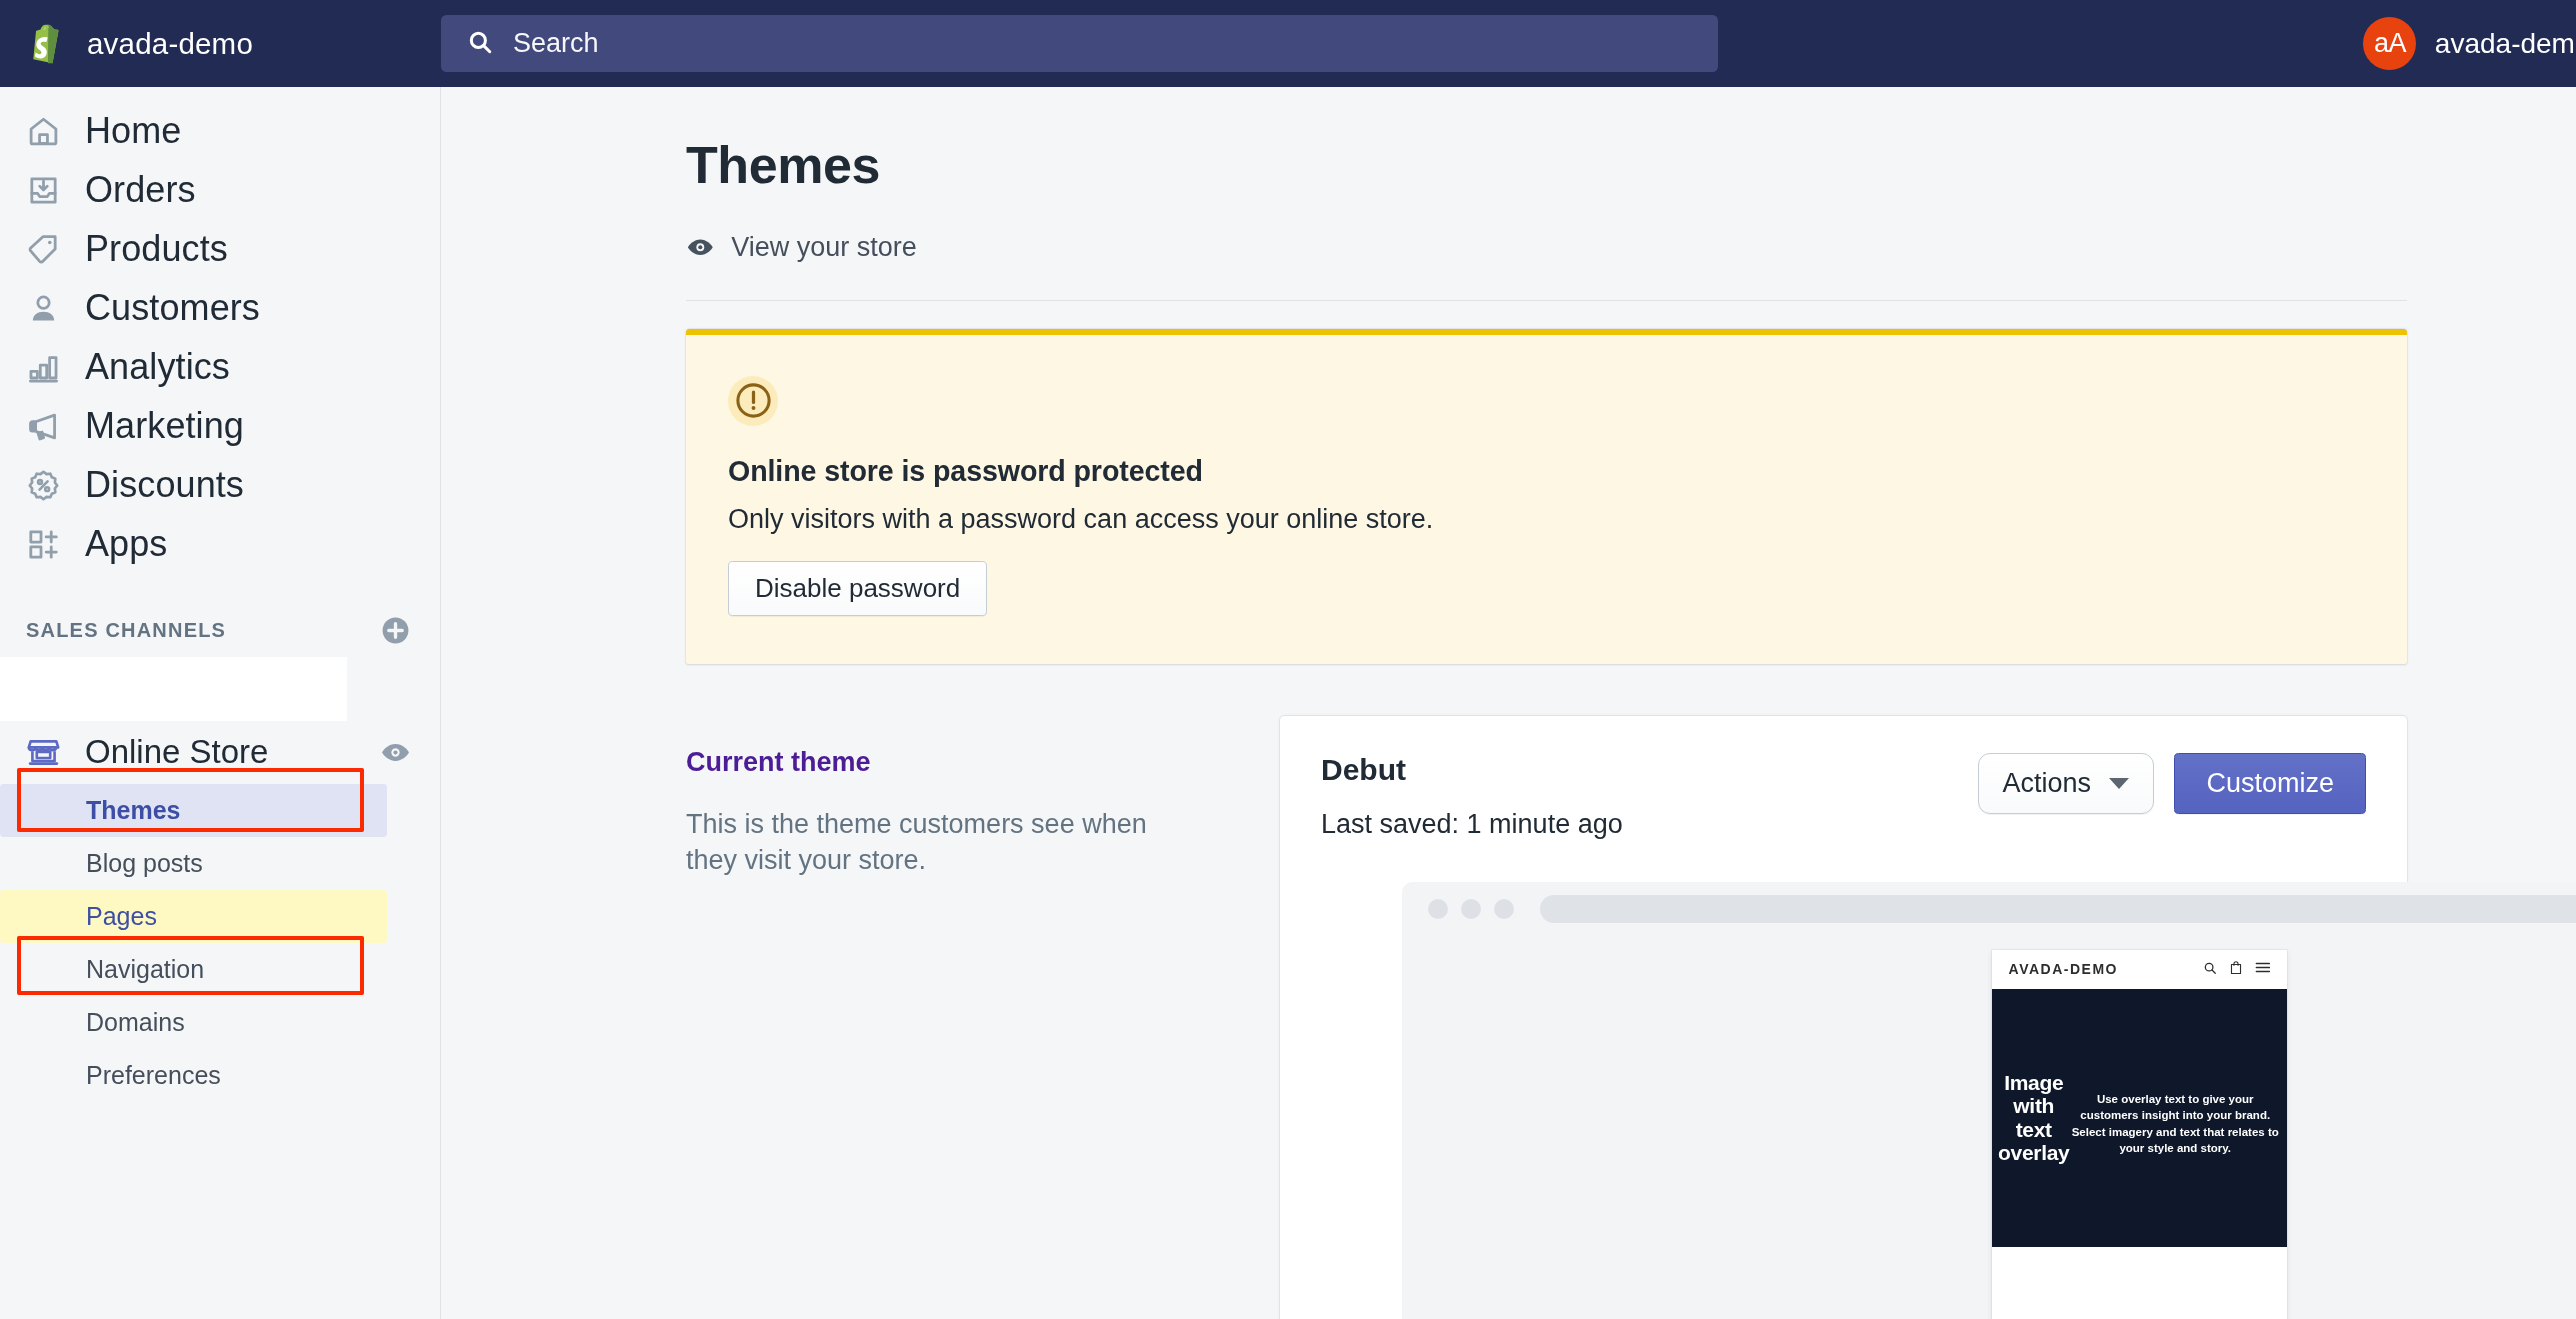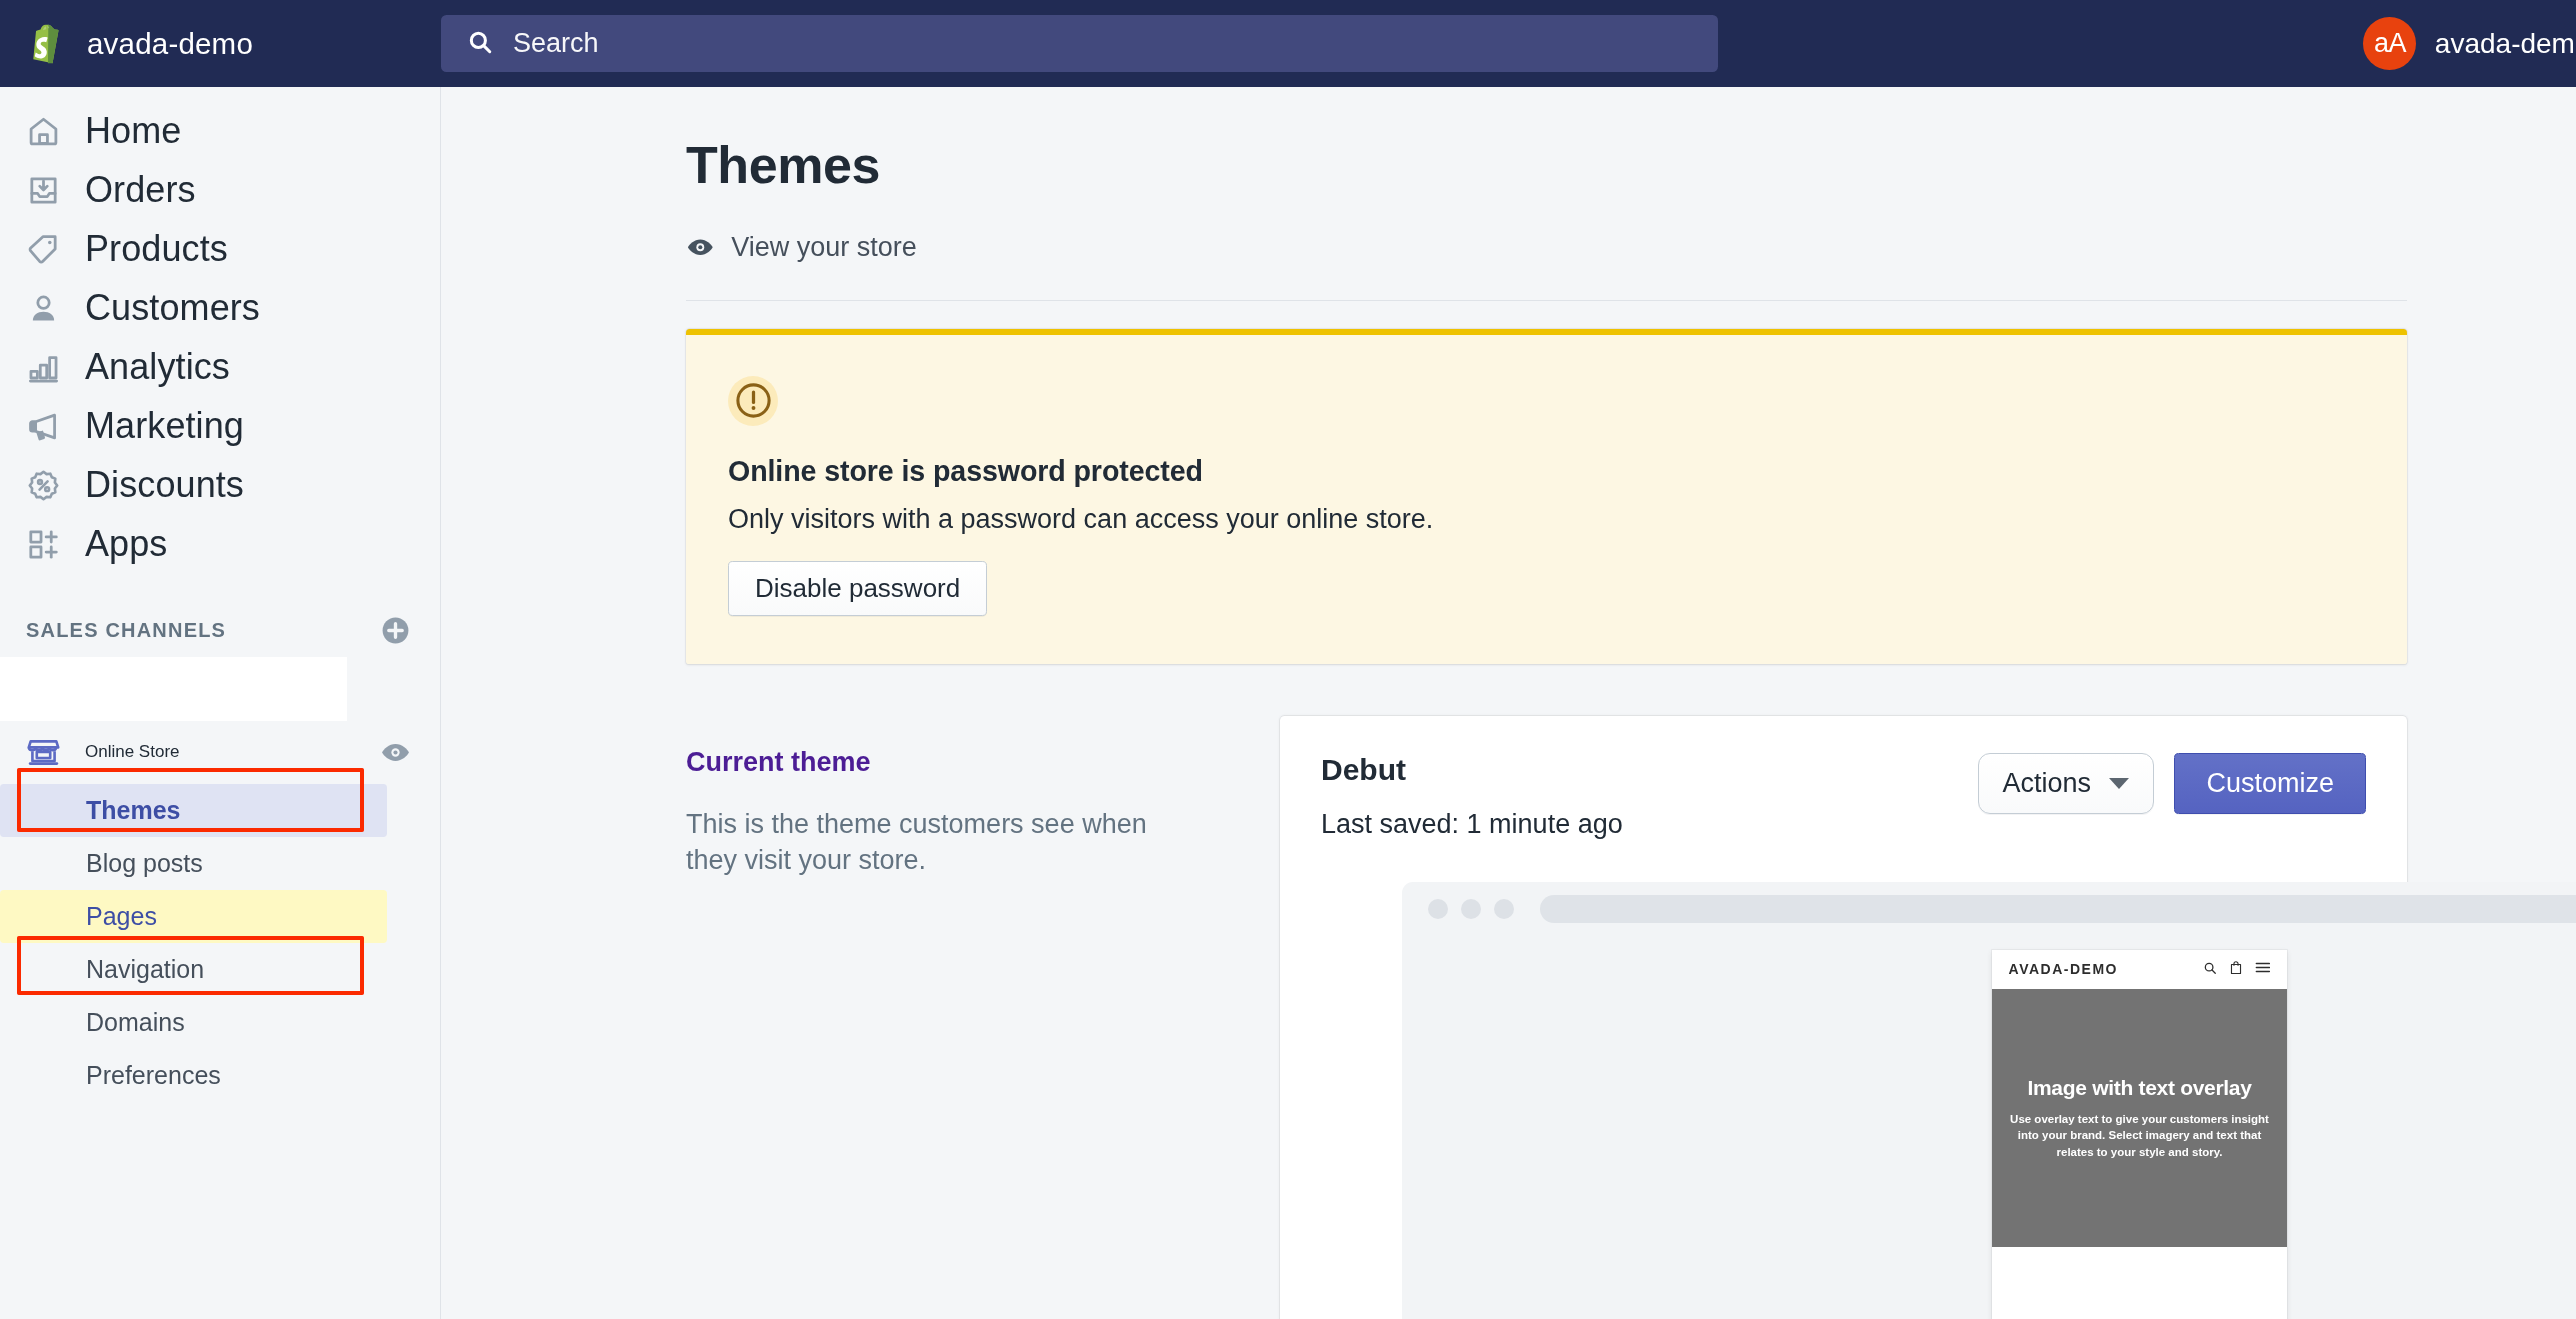--- a/index.html
+++ b/index.html
@@ -139,21 +139,21 @@
     padding-right: 29.5px;
     position: relative;
     cursor: pointer;
   }
   .channel-left {
     display: flex;
     align-items: center;
     padding-left: 26px;
     gap: 24px;
   }
-  .channel-label { font-size: 17px; color: #212b36; }
+  .channel-label { font-size: 33px; color: #212b36; }
 
   .subnav-item {
     height: 53px;
     display: flex;
     align-items: center;
     padding-left: 86px;
     font-size: 25px;
     color: #454f5b;
     width: 387px;
     margin-left: 0;
@@ -392,23 +392,23 @@
   }
   .phone-logo {
     font-size: 14px;
     font-weight: bold;
     letter-spacing: 1.5px;
     color: #2d2d2d;
   }
   .phone-icons { display: flex; align-items: center; gap: 12px; }
   .phone-hero {
     height: 258px;
-    background: #737373;
-    display: flex;
-    flex-direction: column;
+    background: #0f172a;
+    display: flex;
+    flex-direction: row;
     align-items: center;
     justify-content: center;
     padding: 0 6px;
     text-align: center;
   }
   .hero-title {
     color: #ffffff;
     font-size: 21px;
     font-weight: bold;
     line-height: 1.12;

